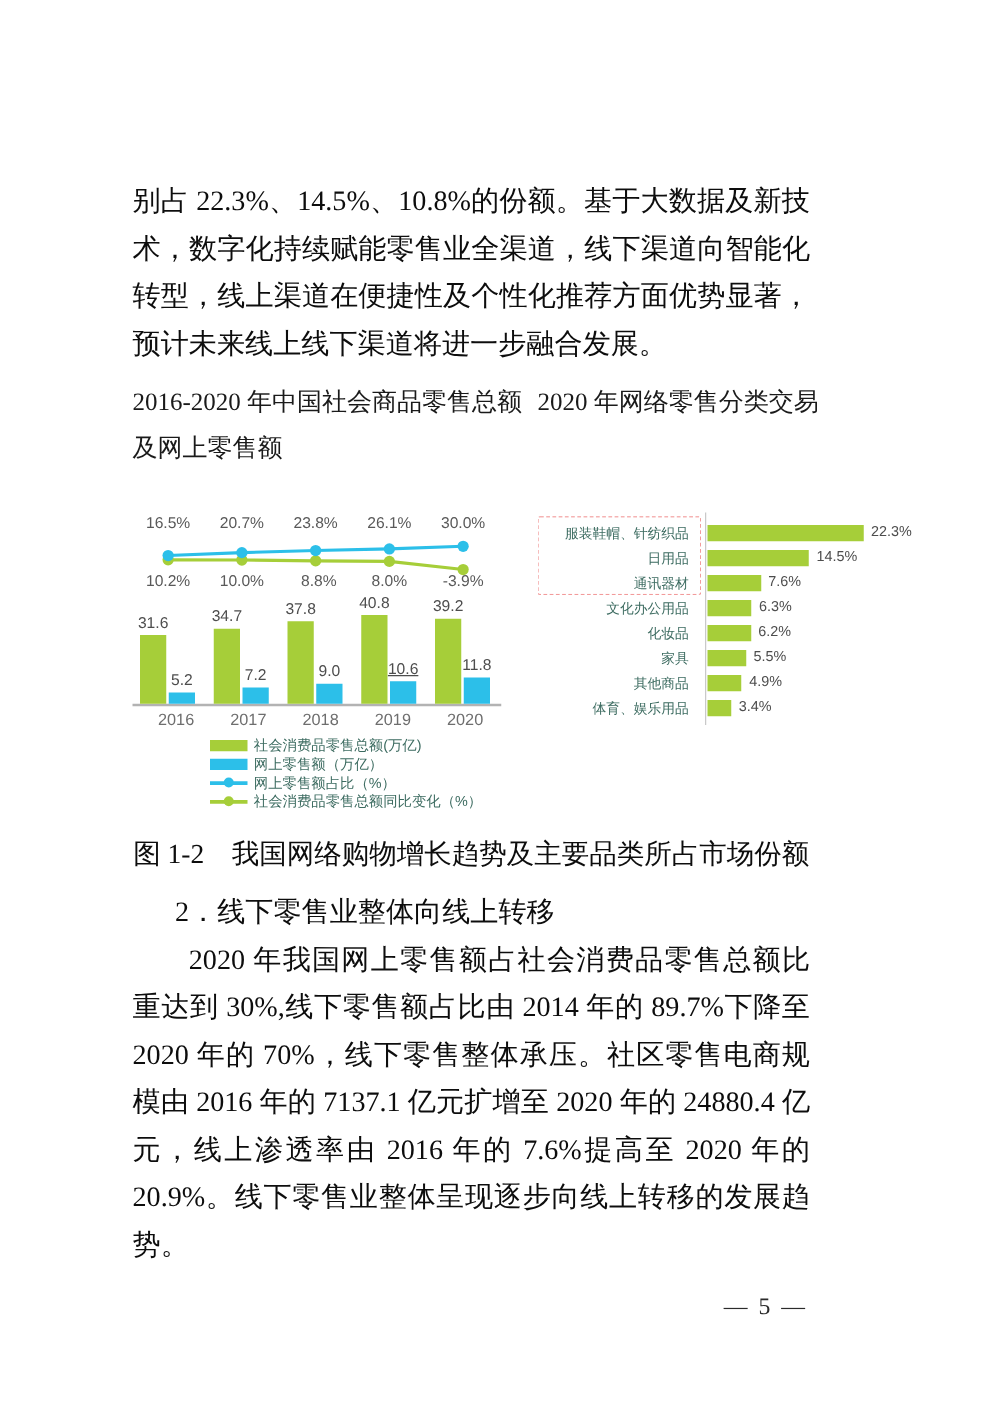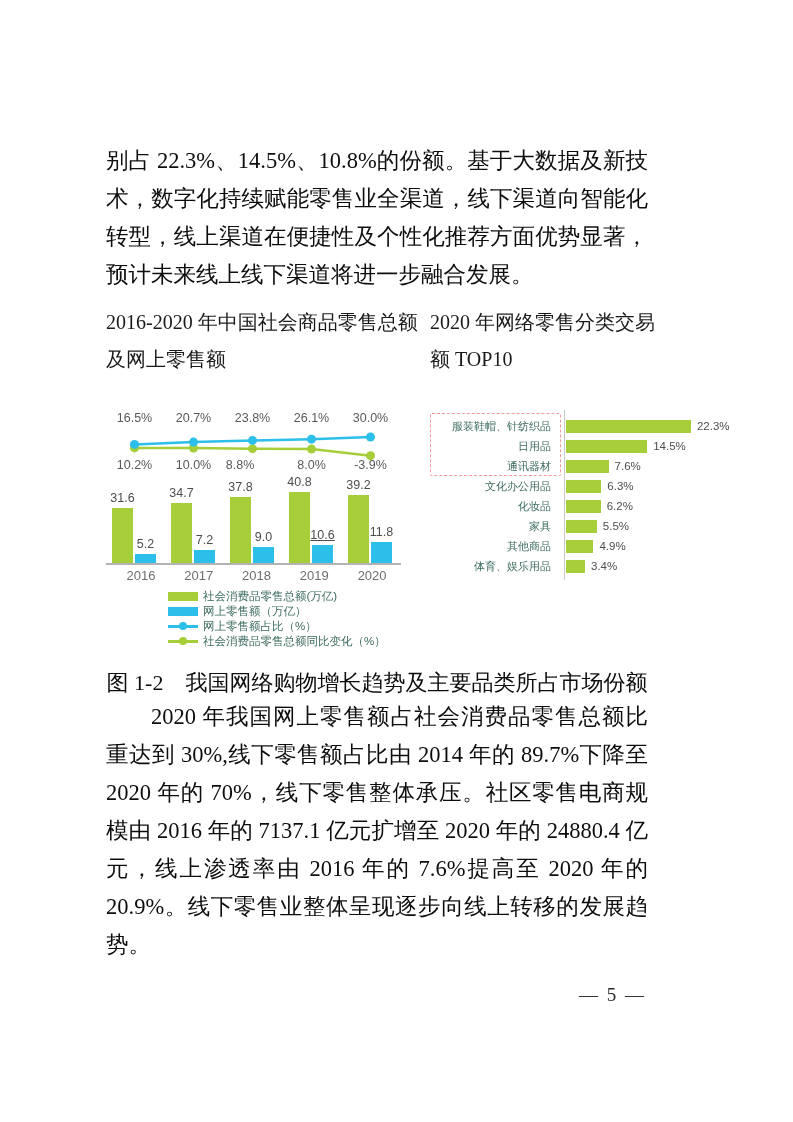--- a/index.html
+++ b/index.html
@@ -61,21 +61,20 @@
 
   <p class="body-text">别占 22.3%、14.5%、10.8%的份额。基于大数据及新技术，数字化持续赋能零售业全渠道，线下渠道向智能化转型，线上渠道在便捷性及个性化推荐方面优势显著，预计未来线上线下渠道将进一步融合发展。</p>
 
   <div class="fig-titles">
     <div class="fig-title left">
       <div>2016-2020 年中国社会商品零售总额</div>
       <div>及网上零售额</div>
     </div>
     <div class="fig-title right">
       <div>2020 年网络零售分类交易</div>
-      <div>额 TOP10</div>
     </div>
   </div>
 
   <div class="charts">
     <div class="lc">
       <div class="lc-plot">
           <div class="lc-bar" style="left: 6px; width: 21px; height: 55px; background: rgb(166, 206, 57);"></div>
           <div class="lc-val" style="left: -6.5px; bottom: 58px;">31.6</div>
           <div class="lc-bar" style="left: 65px; width: 21px; height: 60px; background: rgb(166, 206, 57);"></div>
           <div class="lc-val" style="left: 52.5px; bottom: 63px;">34.7</div>
@@ -109,21 +108,21 @@
             <circle cx="205.5" cy="41.144999999999996" r="4.5" fill="#2cbfe9"></circle>
             <circle cx="264.5" cy="39" r="4.5" fill="#2cbfe9"></circle>
           </svg>
           <div class="lc-pct" style="left: 2.5px; top: 13px;">16.5%</div>
           <div class="lc-pct" style="left: 61.5px; top: 13px;">20.7%</div>
           <div class="lc-pct" style="left: 120.5px; top: 13px;">23.8%</div>
           <div class="lc-pct" style="left: 179.5px; top: 13px;">26.1%</div>
           <div class="lc-pct" style="left: 238.5px; top: 13px;">30.0%</div>
           <div class="lc-pct" style="left: 2.5px; top: 60px;">10.2%</div>
           <div class="lc-pct" style="left: 61.5px; top: 60px;">10.0%</div>
-          <div class="lc-pct" style="left: 108px; top: 60px;">8.8%</div>
+          <div class="lc-pct" style="left: 123px; top: 60px;">8.8%</div>
           <div class="lc-pct" style="left: 179.5px; top: 60px;">8.0%</div>
           <div class="lc-pct" style="left: 238.5px; top: 60px;">-3.9%</div>
         </div>
       <div class="lc-years">
           <div>2016</div>
           <div>2017</div>
           <div>2018</div>
           <div>2019</div>
           <div>2020</div>
         </div>
@@ -195,17 +194,18 @@
             <div class="rc-bar" style="width: 19px; background: rgb(166, 206, 57);"></div>
             <div class="rc-val">3.4%</div>
           </div>
           <div class="rc-box"></div>
         </div>
     </div>
   </div>
 
   <div class="caption">图 1-2　我国网络购物增长趋势及主要品类所占市场份额</div>
 
+  <div class="sec-heading">2．线下零售业整体向线上转移</div>
 
   <p class="body-text indent2">2020 年我国网上零售额占社会消费品零售总额比重达到 30%,线下零售额占比由 2014 年的 89.7%下降至 2020 年的 70%，线下零售整体承压。社区零售电商规模由 2016 年的 7137.1 亿元扩增至 2020 年的 24880.4 亿元，线上渗透率由 2016 年的 7.6%提高至 2020 年的 20.9%。线下零售业整体呈现逐步向线上转移的发展趋势。</p>
 
   <div class="page-num">— 5 —</div>
 </div>
 
 </body></html>

